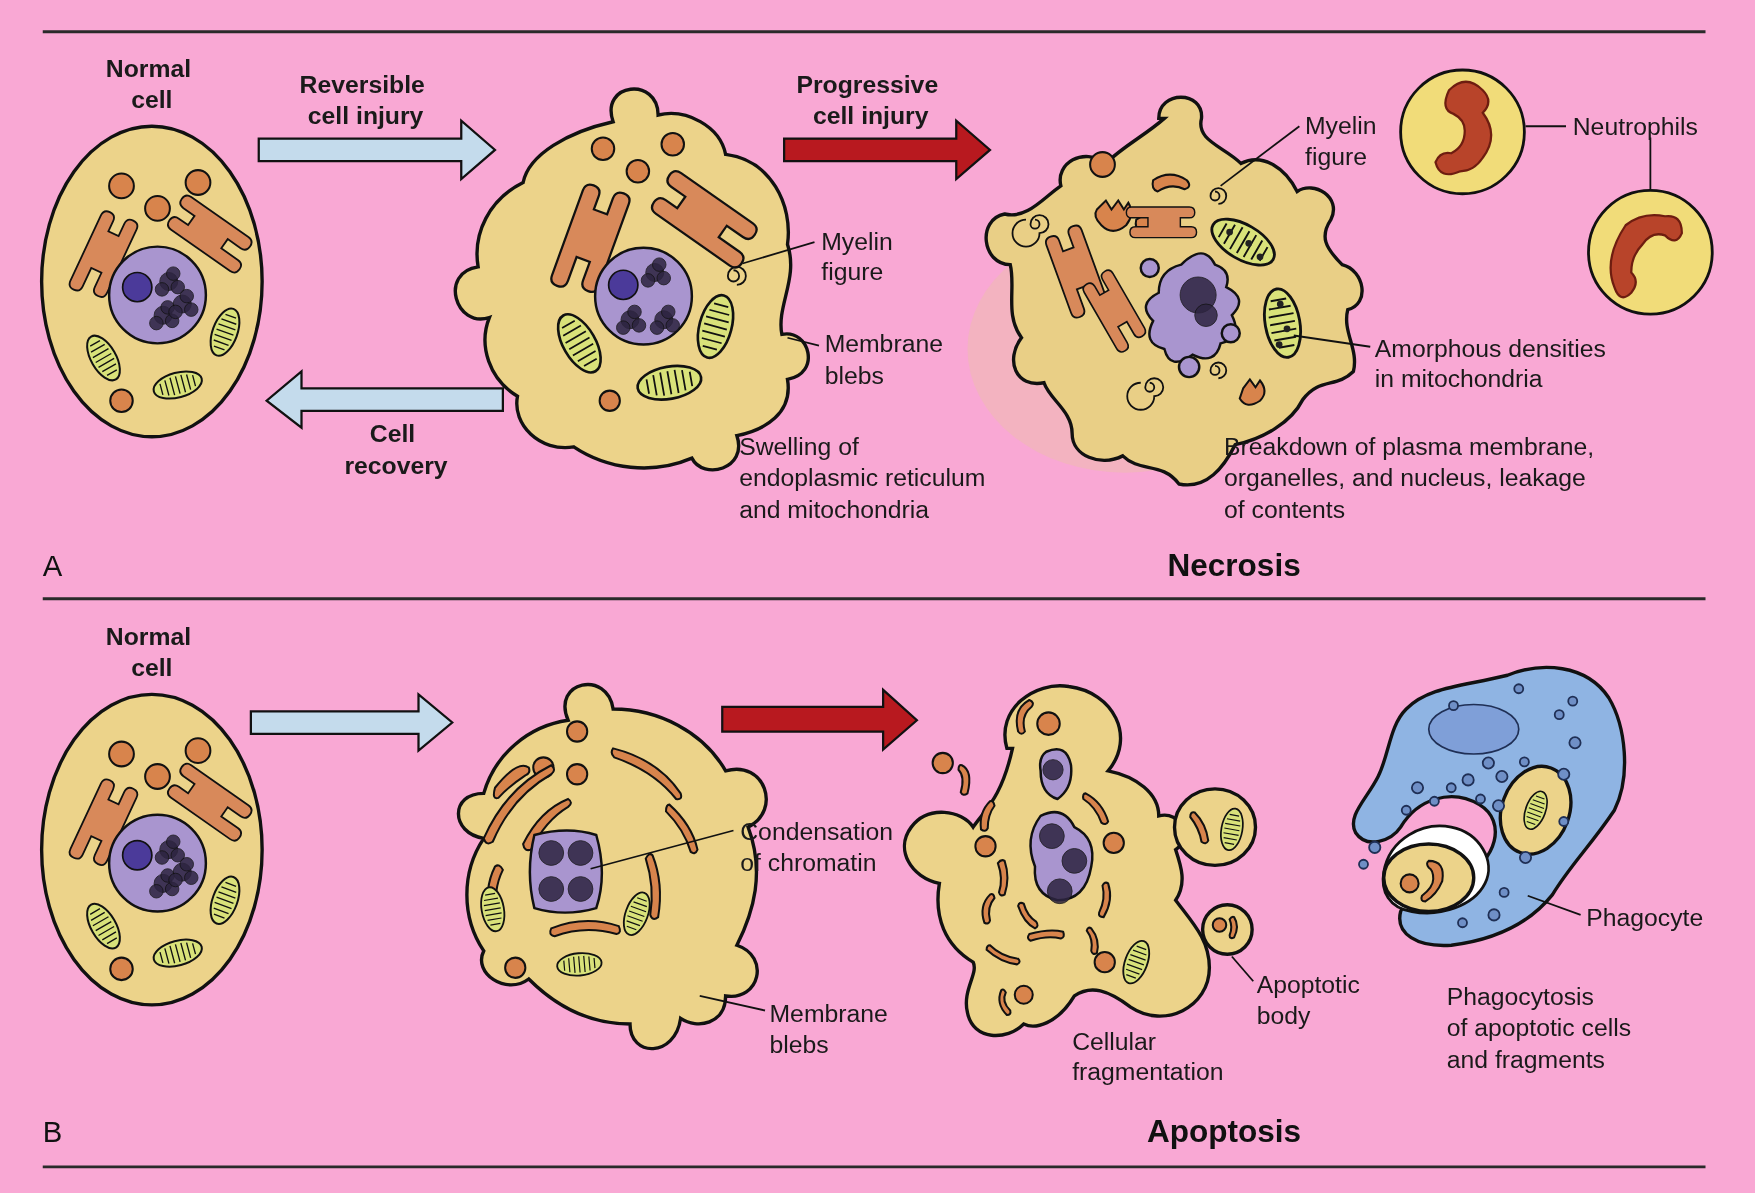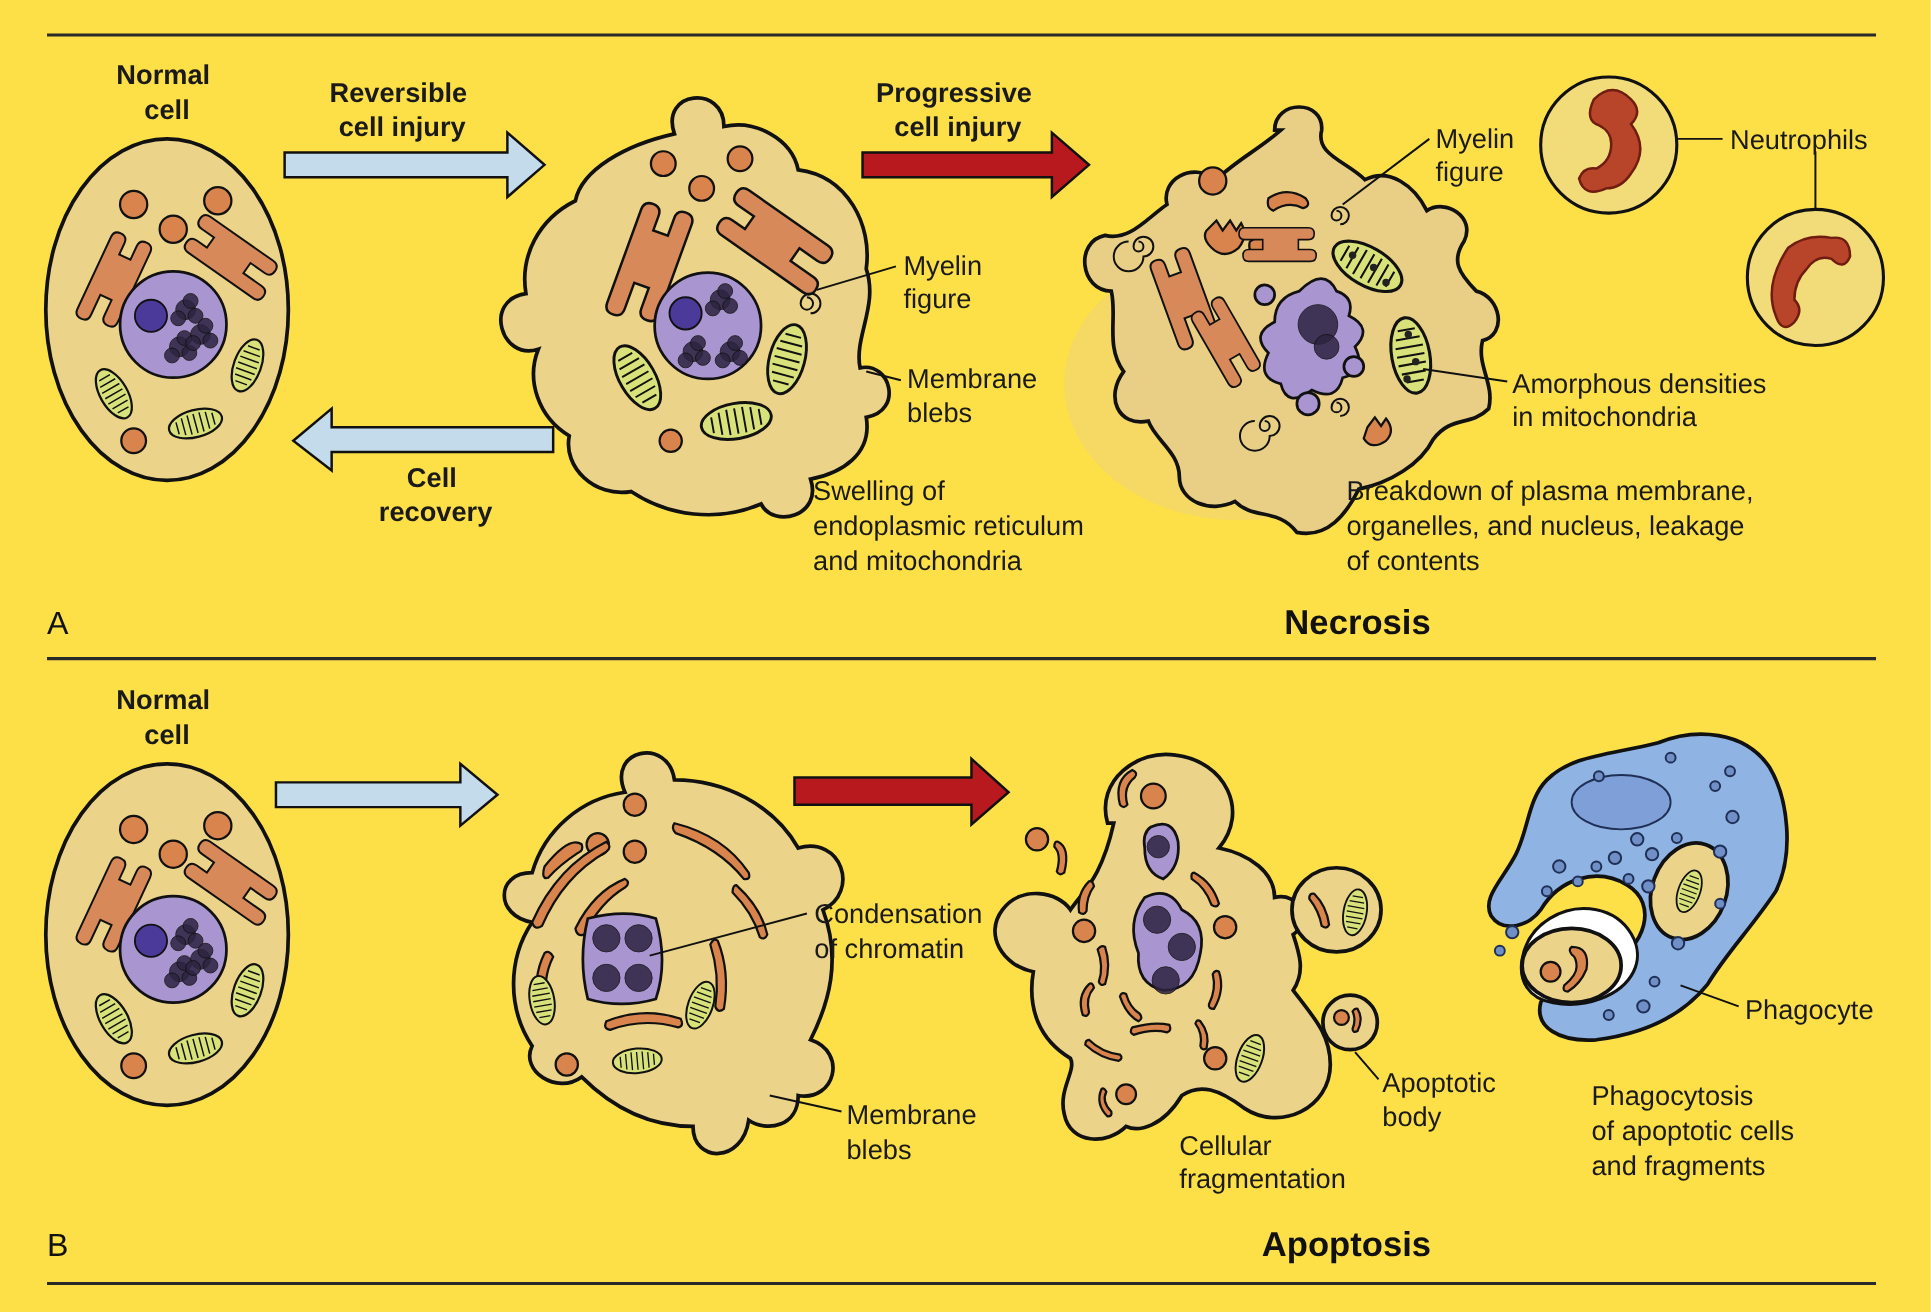--- a/index.html
+++ b/index.html
@@ -1,17 +1,17 @@
 <!DOCTYPE html>
 <html><head>
 <meta charset="utf-8">
 <style>
   html, body { margin: 0; padding: 0; background: #ffffff; }
   body { width: 1755px; height: 1193px; overflow: hidden; }
-  #stage { position: absolute; left: 0; top: 0; width: 1755px; height: 1193px; background: #fde047; }
+  #stage { position: absolute; left: 0; top: 0; width: 1755px; height: 1193px; background: #f9a8d4; }
   svg { display: block; }
   .lbl { font-family: "Liberation Sans", sans-serif; font-size: 22px; fill: #1a1a1a; }
   .lblb { font-family: "Liberation Sans", sans-serif; font-size: 22px; font-weight: bold; fill: #1a1a1a; }
   .title { font-family: "Liberation Sans", sans-serif; font-size: 28px; font-weight: bold; fill: #111; }
   .panel { font-family: "Liberation Sans", sans-serif; font-size: 26px; fill: #111; }
   .rule { stroke: #2a2a2a; stroke-width: 2.5; }
   .leader { stroke: #111; stroke-width: 1.6; fill: none; }
   .cyto { fill: #ecd38a; stroke: #111; stroke-width: 3; }
   .cyto2 { fill: #e9cf86; stroke: #111; stroke-width: 3; }
   .nuc { fill: #a995cf; stroke: #111; stroke-width: 2.2; }

